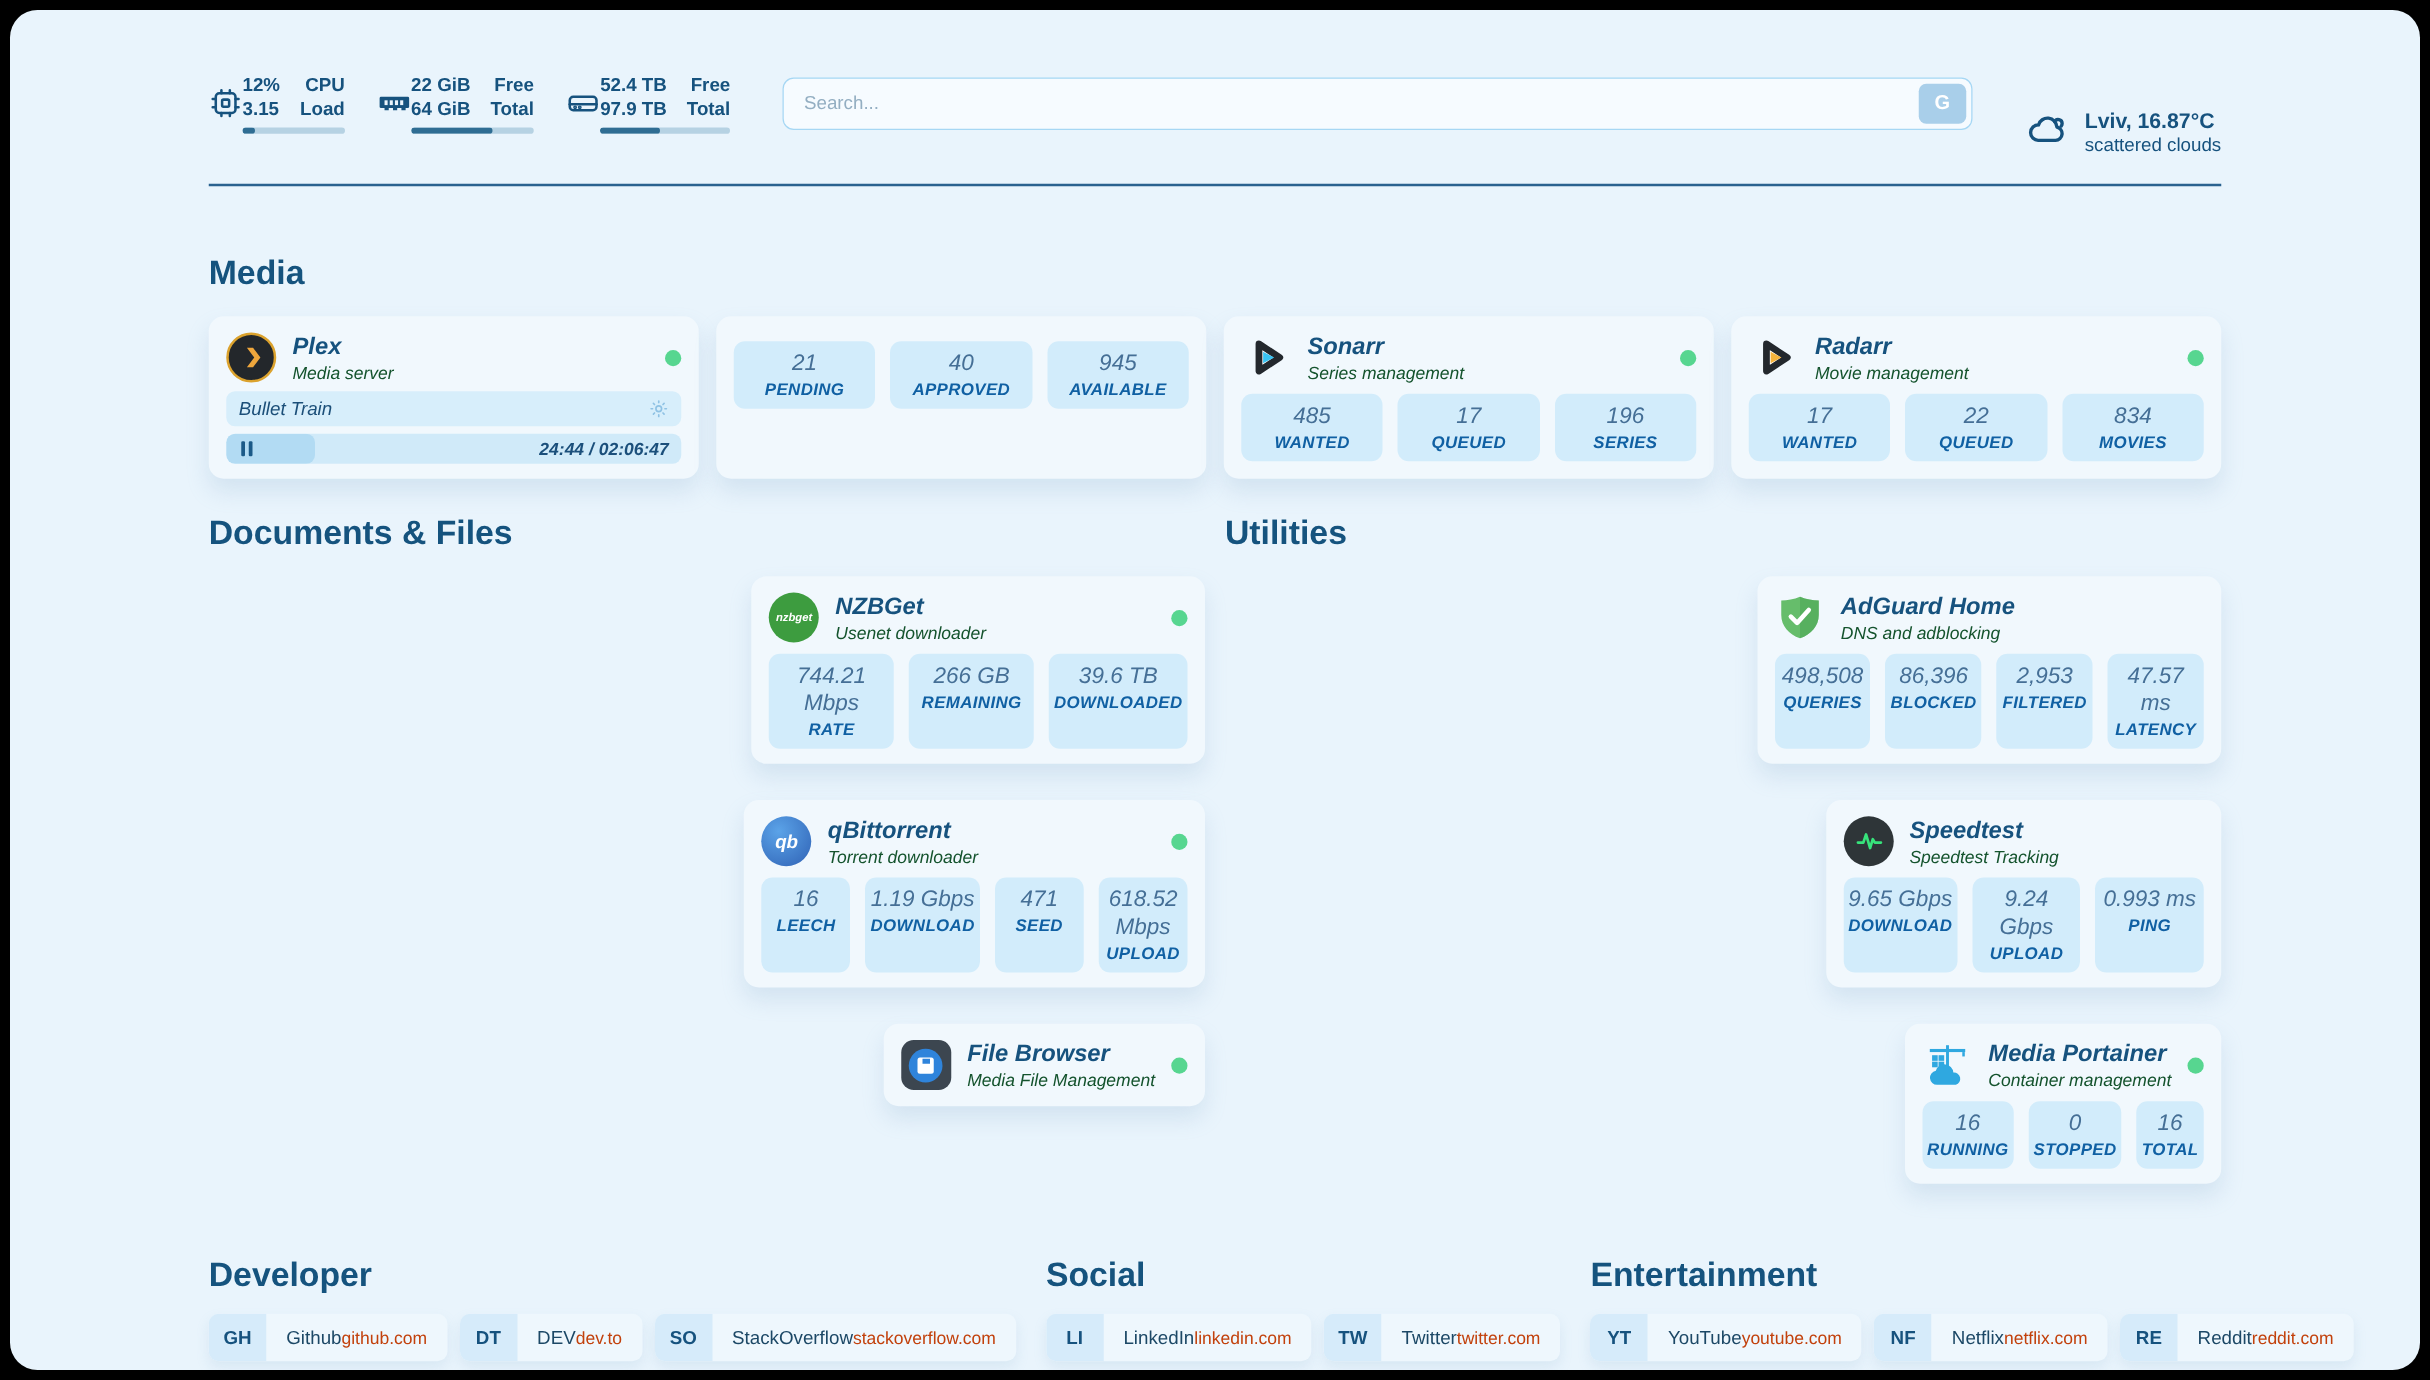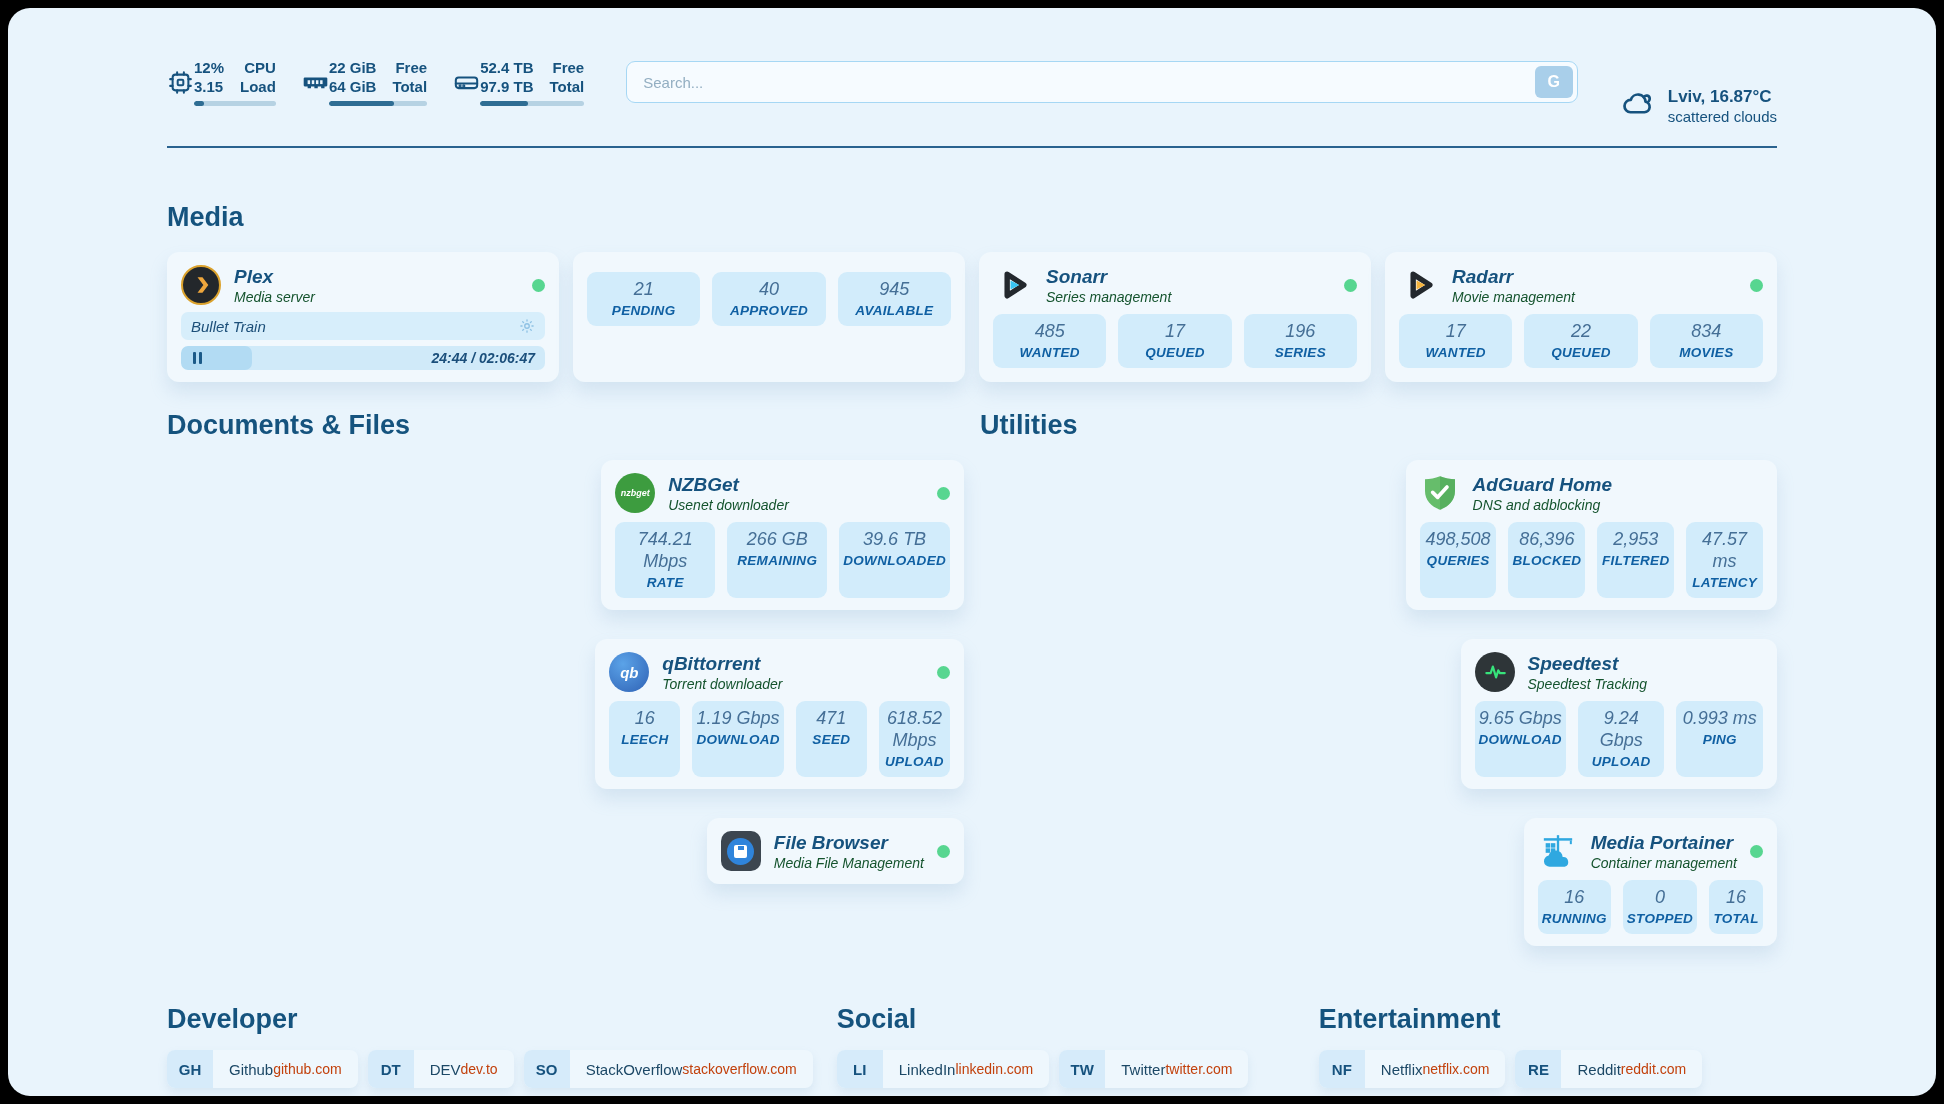--- a/index.html
+++ b/index.html
@@ -546,20 +546,25 @@
           <div class="link-abbr">TW</div>
           <div class="link-name">Twitter</div>
           <div class="link-url">twitter.com</div>
         </div>
       </div>
     </div>
     <div>
       <h2 class="section">Entertainment</h2>
       <div class="linkstack">
         <div class="link-row">
+          <div class="link-abbr">YT</div>
+          <div class="link-name">YouTube</div>
+          <div class="link-url">youtube.com</div>
+        </div>
+        <div class="link-row">
           <div class="link-abbr">NF</div>
           <div class="link-name">Netflix</div>
           <div class="link-url">netflix.com</div>
         </div>
         <div class="link-row">
           <div class="link-abbr">RE</div>
           <div class="link-name">Reddit</div>
           <div class="link-url">reddit.com</div>
         </div>
       </div>

